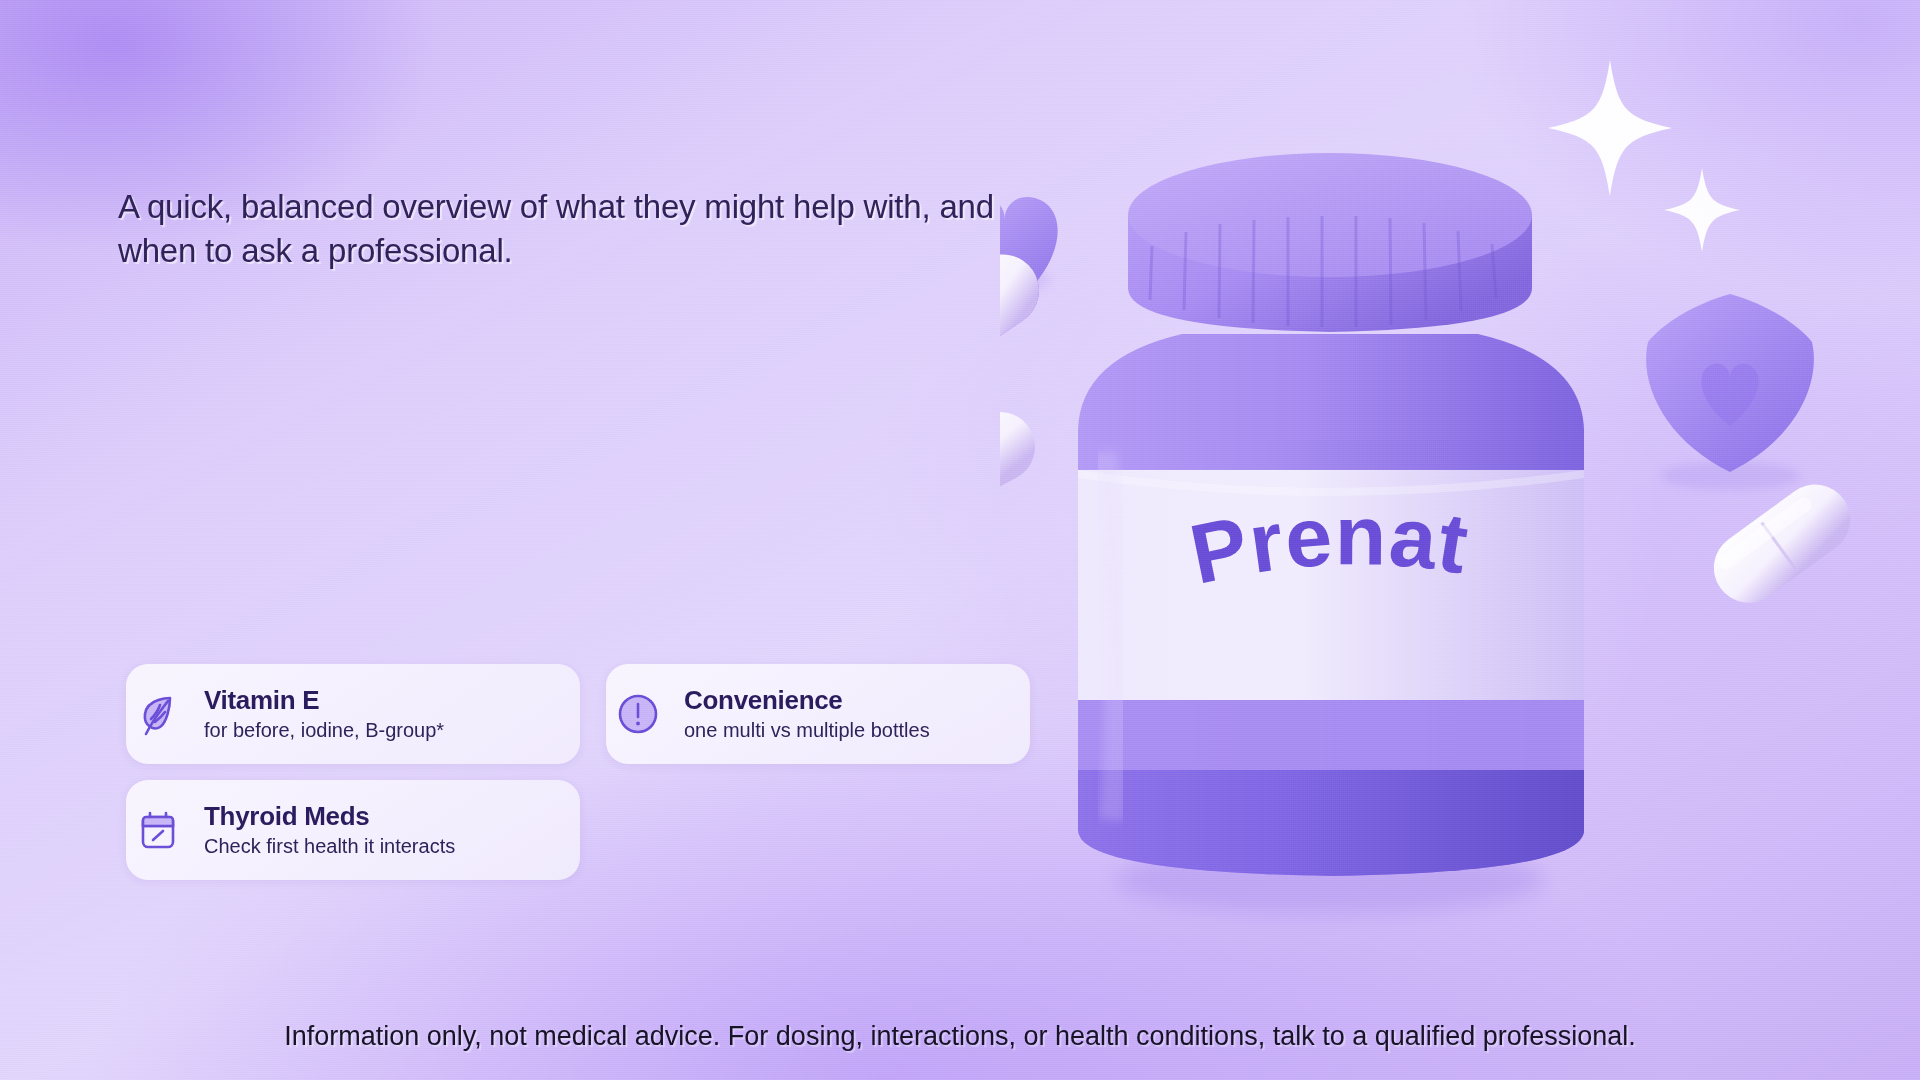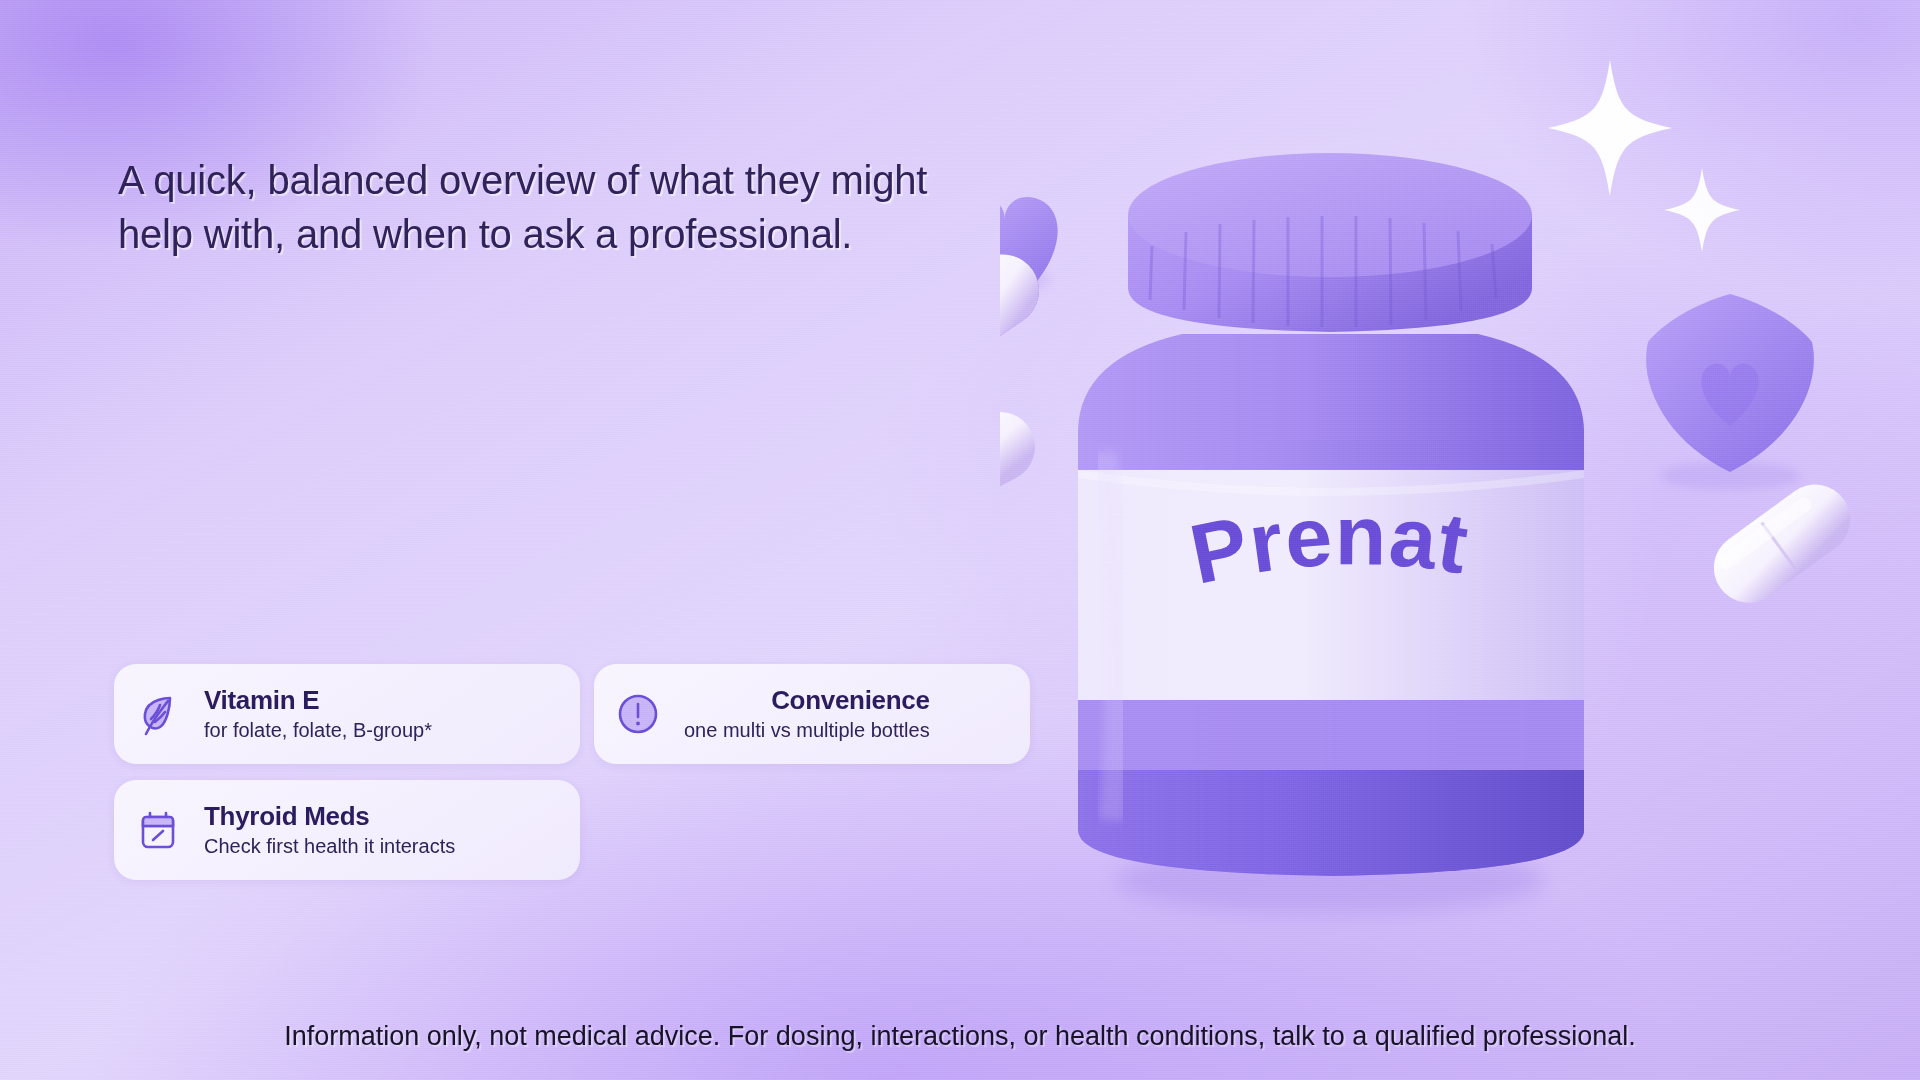--- a/index.html
+++ b/index.html
@@ -34,41 +34,42 @@
   
   #left { position:absolute; left:118px; top:128px; width:940px; }
 
   #headline {
     font-size:63px; font-weight:bold; line-height:1.26;
     color:#2b1b5e; letter-spacing:-.6px;
     max-width:830px;
   }
 
   #subtitle {
-    margin-top:26px;
-    font-size:40px; line-height:1.34; color:#2f2259;
+    margin-top:57px;
+    font-size:33px; line-height:1.34; color:#2f2259;
     max-width:880px; letter-spacing:-.2px;
     text-shadow:2px 2px 1px rgba(255,255,255,.55);
   }
 
   
   #cards {
     position:absolute; left:114px; top:664px;
     width:930px;
     display:grid; grid-template-columns:466px 436px;
     gap:16px 14px;
   }
 
   .card {
     display:flex; align-items:center; gap:20px;
-    padding:18px 18px;
+    padding:18px 6px;
     min-height:100px;
     border-radius:22px;
     background:linear-gradient(145deg, rgba(250,247,255,.95) 0%, rgba(243,238,254,.9) 100%);
     box-shadow:0 2px 10px rgba(90,55,170,.08);
+    margin-left:12px;
   }
   .card .ico { flex:0 0 52px; width:52px; height:52px; display:flex; align-items:center; justify-content:center; }
   .card .ico svg { width:48px; height:48px; display:block; }
   .card .txt { min-width:0; }
   .card .t { font-size:26px; font-weight:bold; color:#2b1b5e; letter-spacing:-.3px; line-height:1.14; }
   .card .d { margin-top:3px; font-size:20px; color:#2f2259; line-height:1.2; }
 
   
   #footer {
     position:absolute; left:0; right:0; bottom:26px;
@@ -233,35 +234,35 @@
     <div class="card">
       <span class="ico">
         <svg viewBox="0 0 48 48" fill="none" stroke="#6b4fd8" stroke-width="2.6" stroke-linecap="round" stroke-linejoin="round">
           <path d="M36 8C36 8 13 8 11 24c-1.6 12 9 17 15 13 7-4.6 10-21 10-29Z" fill="#c9b6f7"></path>
           <path d="M34 11C28 19 20 28 12 44"></path>
           <path d="M26 15c-2 6-5 10-9 14M31 22c-3 4-6 7-10 10"></path>
         </svg>
       </span>
       <span class="txt">
         <span class="t" style="display: block;">Vitamin E</span>
-        <span class="d" style="display: block;">for folate, folate, B-group*</span>
+        <span class="d" style="display: block;">for before, iodine, B-group*</span>
       </span>
     </div>
 
 
     <div class="card">
       <span class="ico">
         <svg viewBox="0 0 48 48" fill="none" stroke="#6b4fd8" stroke-width="2.6" stroke-linecap="round" stroke-linejoin="round">
           <circle cx="24" cy="24" r="18" fill="#c9b6f7"></circle>
           <path d="M24 14v13"></path>
           <circle cx="24" cy="33.5" r="1.9" fill="#6b4fd8" stroke="none"></circle>
         </svg>
       </span>
       <span class="txt">
-        <span class="t" style="display: block; text-align: right;">Convenience</span>
+        <span class="t" style="display: block;">Convenience</span>
         <span class="d" style="display: block;">one multi vs multiple bottles</span>
       </span>
     </div>
 
     <div class="card">
       <span class="ico">
         <svg viewBox="0 0 48 48" fill="none" stroke="#6b4fd8" stroke-width="2.6" stroke-linecap="round" stroke-linejoin="round">
           <rect x="9" y="11" width="30" height="30" rx="5"></rect>
           <path d="M9 20h30"></path>
           <path d="M9 14a3 3 0 0 1 3-3h24a3 3 0 0 1 3 3v6H9Z" fill="#c9b6f7"></path>

